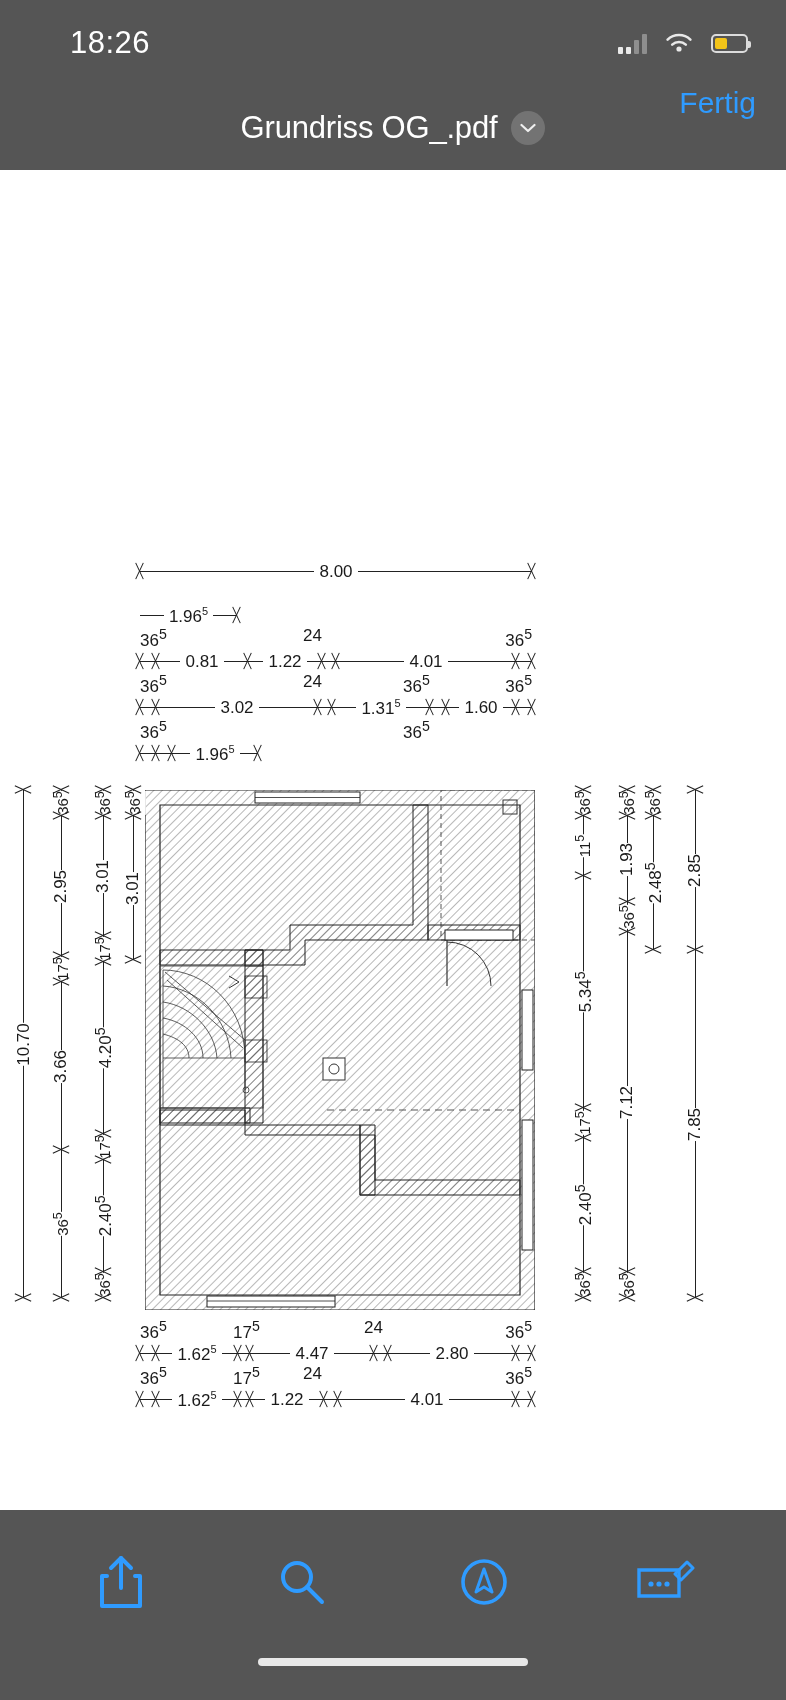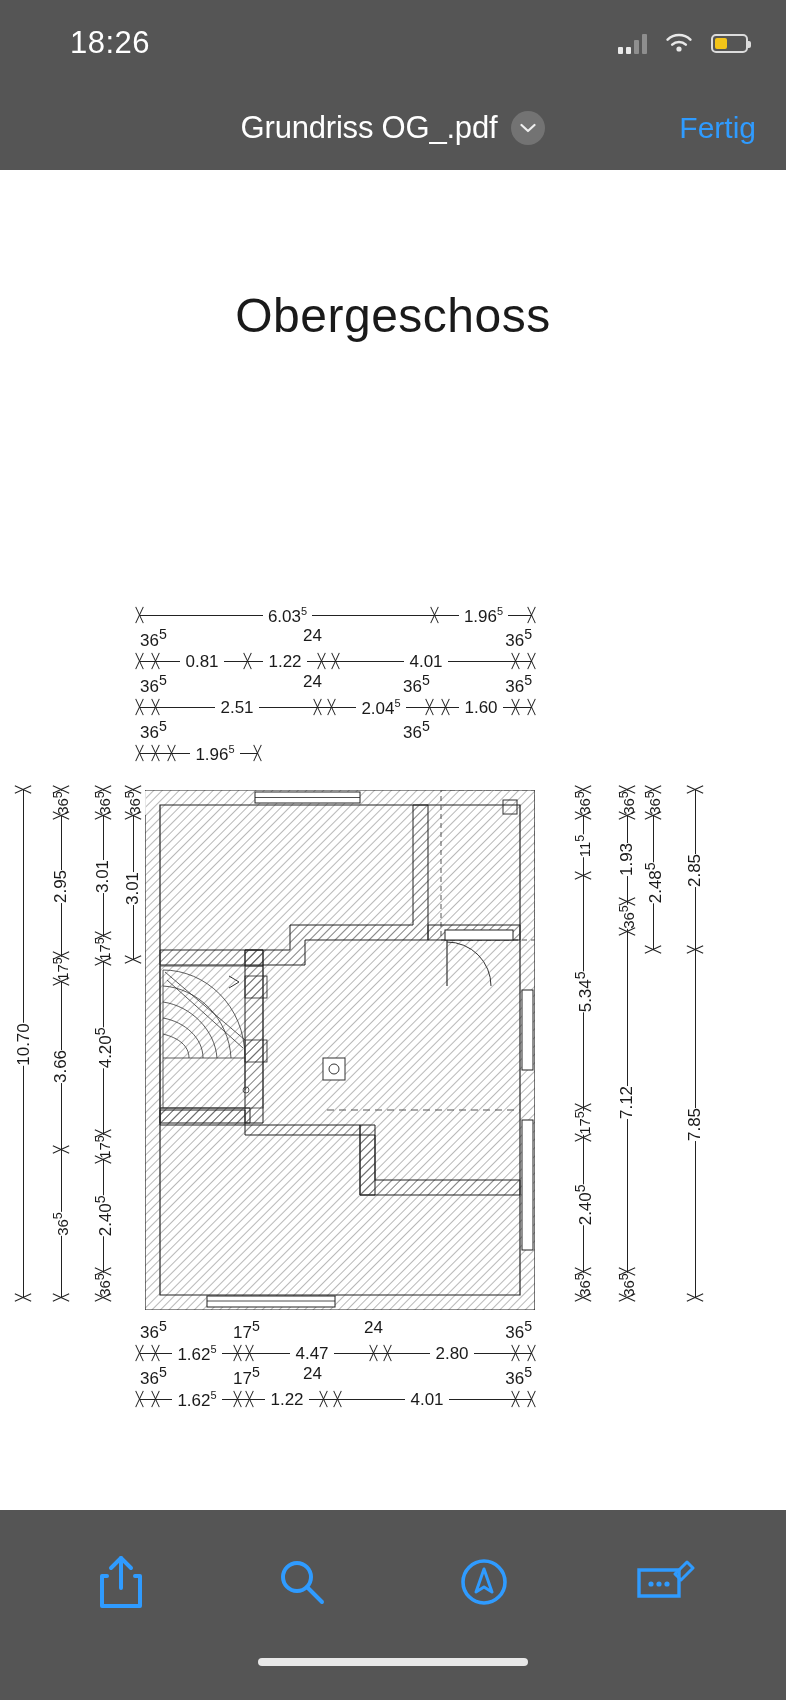--- a/index.html
+++ b/index.html
@@ -69,21 +69,20 @@
     width: 40%;
     background: #f3c419;
     border-radius: 2px;
   }
 
   
   .navbar {
     height: 84px;
     background: #555555;
     display: flex;
-    align-items: center;
     justify-content: center;
     position: relative;
     flex: 0 0 auto;
   }
   .nav-title-wrap {
     display: flex;
     align-items: center;
     gap: 14px;
   }
   .nav-title {
@@ -294,31 +293,32 @@
       <div class="nav-chevron">
         <svg width="16" height="10" viewBox="0 0 16 10">
           <path d="M1.5 2 L8 8 L14.5 2" stroke="#efefef" stroke-width="2.2" fill="none" stroke-linecap="round" stroke-linejoin="round"></path>
         </svg>
       </div>
     </div>
     <div class="nav-done">Fertig</div>
   </div>
 
   <div class="doc-area">
-    <div class="page-title">Obergeschoss</div>
 
     <div class="plan">
 
+      <div class="dimrow" style="left:140px; top:178px; width:392px;">
+        <div class="seg" style="width:392px;">
+          <div class="tick" style="left:-8px;"></div>
+          <div class="tick" style="right:-8px;"></div>
+          <span class="lbl">8.00</span>
+        </div>
+      </div>
 
       <div class="dimrow" style="left:140px; top:222px; width:392px;">
-        <div class="seg" style="width:295px;">
-          <div class="tick" style="left:-8px;"></div>
-          <div class="tick" style="right:-8px;"></div>
-          <span class="lbl"><span>6.03</span><sup>5</sup></span>
-        </div>
         <div class="seg" style="width:97px;">
           <div class="tick" style="right:-8px;"></div>
           <span class="lbl"><span>1.96</span><sup>5</sup></span>
         </div>
       </div>
 
       <div style="position:absolute; left:140px; top:248px; width:392px; height:22px;">
         <span style="position:absolute; left:0px; font-size:17px;"><span>36</span><sup>5</sup></span>
         <span style="position:absolute; left:163px; font-size:17px;"><span>24</span></span>
         <span style="position:absolute; right:0px; font-size:17px;"><span>36</span><sup>5</sup></span>
@@ -356,28 +356,28 @@
         <span style="position:absolute; right:0px; font-size:17px;"><span>36</span><sup>5</sup></span>
       </div>
 
       <div class="dimrow" style="left:140px; top:314px; width:392px;">
         <div class="seg" style="width:16px;">
           <div class="tick" style="left:-8px;"></div>
           <div class="tick" style="right:-8px;"></div>
         </div>
         <div class="seg" style="width:162px;">
           <div class="tick" style="right:-8px;"></div>
-          <span class="lbl">2.51</span>
+          <span class="lbl">3.02</span>
         </div>
         <div class="seg" style="width:14px;">
           <div class="tick" style="right:-8px;"></div>
         </div>
         <div class="seg" style="width:98px;">
           <div class="tick" style="right:-8px;"></div>
-          <span class="lbl"><span>2.04</span><sup>5</sup></span>
+          <span class="lbl"><span>1.31</span><sup>5</sup></span>
         </div>
         <div class="seg" style="width:16px;">
           <div class="tick" style="right:-8px;"></div>
         </div>
         <div class="seg" style="width:70px;">
           <div class="tick" style="right:-8px;"></div>
           <span class="lbl">1.60</span>
         </div>
         <div class="seg" style="width:16px;">
           <div class="tick" style="right:-8px;"></div>

